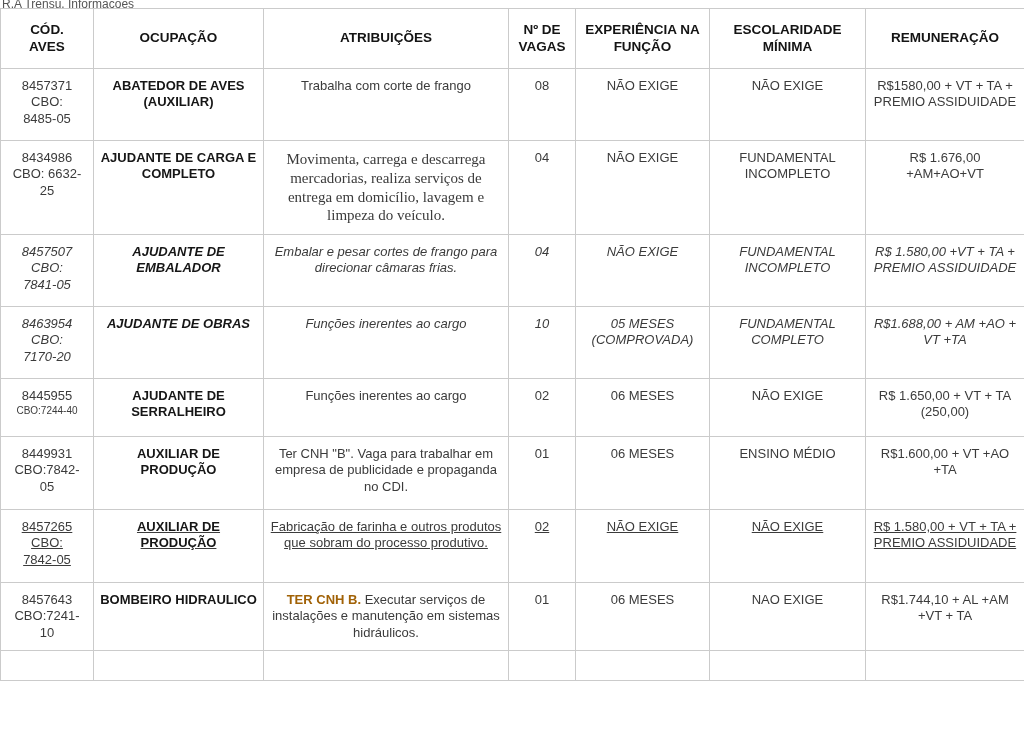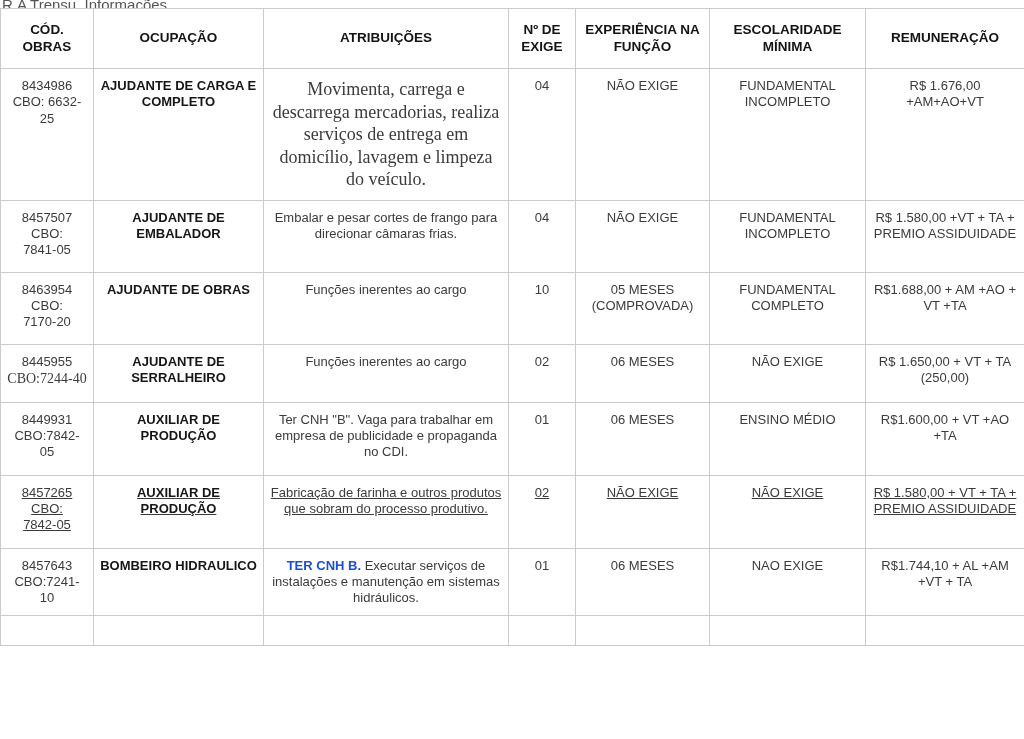--- a/index.html
+++ b/index.html
@@ -8,21 +8,21 @@
     width: 1024px;
     height: 739px;
     overflow: hidden;
     font-family: "Liberation Sans", sans-serif;
     color: #3b3b3b;
   }
   .top-note {
     display: block;
     height: 8px;
     overflow: hidden;
-    font-size: 15px;
+    font-size: 12px;
     line-height: 9px;
     color: #555;
     padding-left: 2px;
     white-space: nowrap;
   }
   table.jobs {
     border-collapse: collapse;
     table-layout: fixed;
     width: 1024px;
   }
@@ -40,77 +40,87 @@
     vertical-align: middle;
     font-weight: bold;
     color: #141414;
     font-size: 13.5px;
     white-space: pre-line;
     padding: 6px 4px;
     height: 60px;
   }
   td.cell-cod { white-space: pre-line; }
   td.cell-cod .cbo { white-space: pre-line; }
-  td.cell-cod .cbo.small { font-size: 14px; line-height: 1.3; font-family: Liberation Serif, serif; }
+  td.cell-cod .cbo.small { font-size: 10px; line-height: 1.3; }
   td.cell-ocupacao { font-weight: bold; color: #161616; }
-  td.cell-atrib.serif { font-family: "Liberation Serif", serif; font-size: 18px; }
-  td.cell-atrib b { color: #1d4ed8; }
+  td.cell-atrib.serif { font-family: "Liberation Serif", serif; font-size: 15px; }
+  td.cell-atrib b { color: #a16207; }
 </style>
 </head>
 <body>
 
 <span class="top-note">R.A Trensu. Informações</span>
 
 <table class="jobs">
   <colgroup>
       <col style="width: 93px;">
       <col style="width: 170px;">
       <col style="width: 245px;">
       <col style="width: 67px;">
       <col style="width: 134px;">
       <col style="width: 156px;">
       <col style="width: 159px;">
     </colgroup>
   <thead>
     <tr>
         <th>CÓD.
-OBRAS</th>
+AVES</th>
         <th>OCUPAÇÃO</th>
         <th>ATRIBUIÇÕES</th>
         <th>Nº DE
-EXIGE</th>
+VAGAS</th>
         <th>EXPERIÊNCIA NA
 FUNÇÃO</th>
         <th>ESCOLARIDADE
 MÍNIMA</th>
         <th>REMUNERAÇÃO</th>
       </tr>
   </thead>
   <tbody>
+      <tr style="height: 72px;">
+        <td class="cell-cod"><div>8457371</div><div class="cbo">CBO:
+8485-05</div></td>
+        <td class="cell-ocupacao">ABATEDOR DE AVES (AUXILIAR)</td>
+        <td class="cell-atrib">Trabalha com corte de frango</td>
+        <td>08</td>
+        <td>NÃO EXIGE</td>
+        <td>NÃO EXIGE</td>
+        <td>R$1580,00 + VT + TA + PREMIO ASSIDUIDADE</td>
+      </tr>
       <tr style="height: 90px; margin-top: 12px;">
         <td class="cell-cod"><div>8434986</div><div class="cbo">CBO: 6632-
 25</div></td>
         <td class="cell-ocupacao">AJUDANTE DE CARGA E COMPLETO</td>
         <td class="cell-atrib serif">Movimenta, carrega e descarrega mercadorias, realiza serviços de entrega em domicílio, lavagem e limpeza do veículo.</td>
         <td>04</td>
         <td>NÃO EXIGE</td>
         <td>FUNDAMENTAL INCOMPLETO</td>
         <td>R$ 1.676,00 +AM+AO+VT</td>
       </tr>
-      <tr style="height: 72px;">
+      <tr style="height: 72px; font-style: italic;">
         <td class="cell-cod"><div>8457507</div><div class="cbo">CBO:
 7841-05</div></td>
         <td class="cell-ocupacao">AJUDANTE DE EMBALADOR</td>
         <td class="cell-atrib">Embalar e pesar cortes de frango para direcionar câmaras frias.</td>
         <td>04</td>
         <td>NÃO EXIGE</td>
         <td>FUNDAMENTAL INCOMPLETO</td>
         <td>R$ 1.580,00 +VT + TA + PREMIO ASSIDUIDADE</td>
       </tr>
-      <tr style="height: 72px;">
+      <tr style="height: 72px; font-style: italic;">
         <td class="cell-cod"><div>8463954</div><div class="cbo">CBO:
 7170-20</div></td>
         <td class="cell-ocupacao">AJUDANTE DE OBRAS</td>
         <td class="cell-atrib">Funções inerentes ao cargo</td>
         <td>10</td>
         <td>05 MESES (COMPROVADA)</td>
         <td>FUNDAMENTAL COMPLETO</td>
         <td>R$1.688,00 + AM +AO + VT +TA</td>
       </tr>
       <tr style="height: 58px;">

